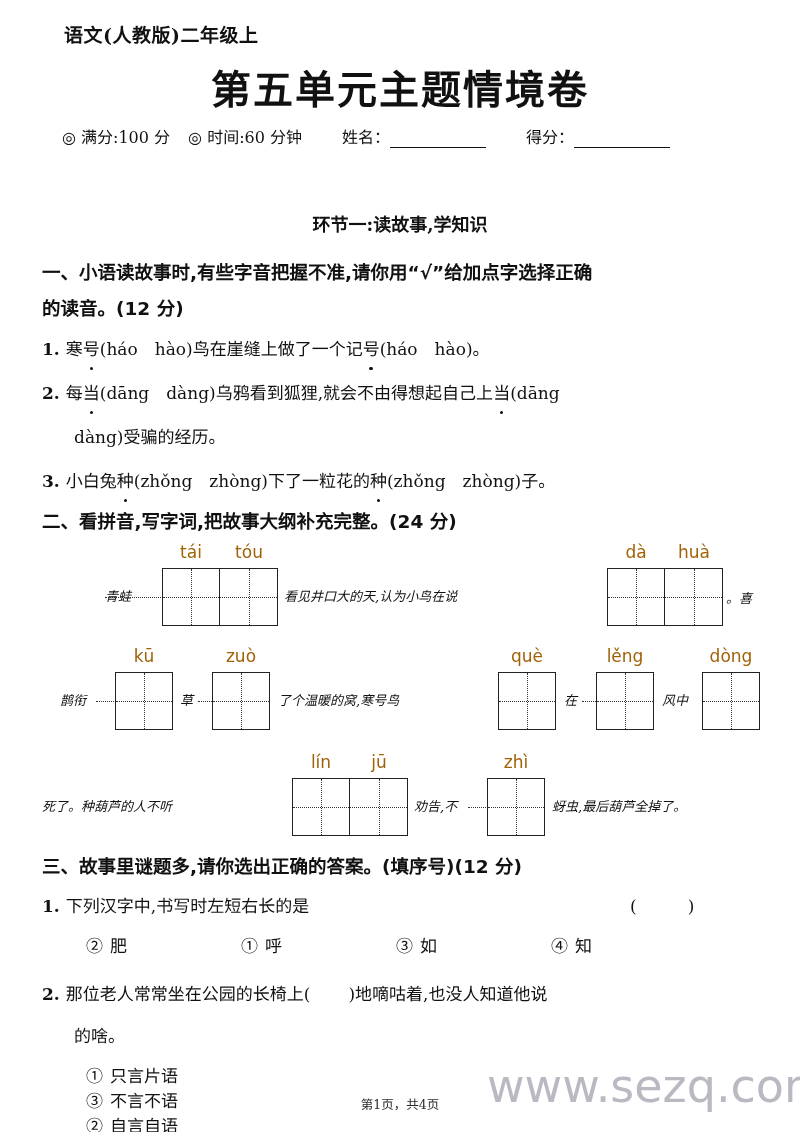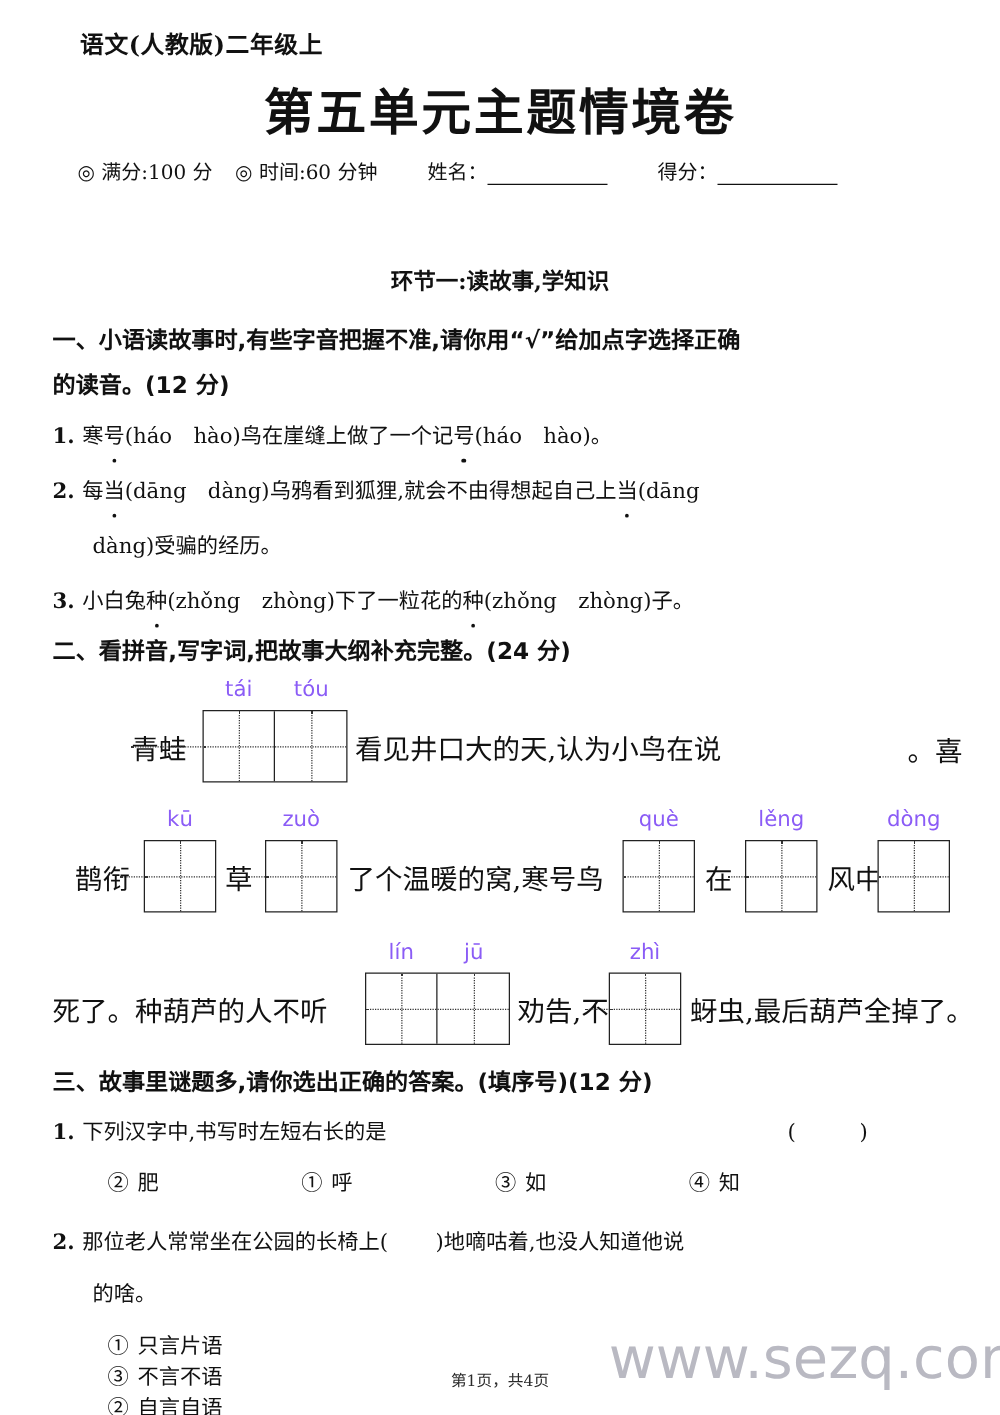--- a/index.html
+++ b/index.html
@@ -125,21 +125,21 @@
   
   .grid-wrap { position: absolute; }
   .grid-pinyin {
     position: absolute;
     top: -26px;
     left: 0;
     width: 100%;
     display: flex;
     font-family: "DejaVu Sans", "Liberation Sans", sans-serif;
     font-size: 17px;
-    color: #8b5cf6;
+    color: #a16207;
   }
   .grid-pinyin span {
     flex: 1 1 0;
     text-align: center;
     white-space: nowrap;
   }
   .tzg {
     display: flex;
     border: 1.4px solid #222;
     box-sizing: border-box;
@@ -169,23 +169,24 @@
   }
   
   .guide {
     position: absolute;
     border-top: 1.5px dotted #333;
     height: 0;
   }
 
   .inline-text {
     position: absolute;
-    font-size: 22px;
+    font-size: 13px;
     white-space: nowrap;
     line-height: 1;
+    font-style: italic;
   }
 
   
   .opt-row {
     position: absolute;
     font-size: 17px;
     white-space: nowrap;
     display: flex;
   }
   .opt { white-space: nowrap; }
@@ -260,20 +261,30 @@
       <span>tóu</span>
     </div>
     <div class="tzg" style="height:58px;">
       <div class="tzg-cell" style="width:58px;"></div>
       <div class="tzg-cell" style="width:58px;"></div>
     </div>
   </div>
 
   <div class="inline-text" style="left:284px; top:590px;">看见井口大的天,认为小鸟在说</div>
 
+  <div class="grid-wrap" style="left:607px; top:568px; width:116px;">
+    <div class="grid-pinyin">
+      <span>dà</span>
+      <span>huà</span>
+    </div>
+    <div class="tzg" style="height:58px;">
+      <div class="tzg-cell" style="width:58px;"></div>
+      <div class="tzg-cell" style="width:58px;"></div>
+    </div>
+  </div>
 
   <div class="inline-text" style="left:726px; top:592px;">。喜</div>
 
   <div class="inline-text" style="left:60px; top:694px;">鹊衔</div>
   <div class="guide" style="left:96px; top:701px; width:24px;"></div>
 
   <div class="grid-wrap" style="left:115px; top:672px; width:58px;">
     <div class="grid-pinyin">
       <span>kū</span>
     </div>

